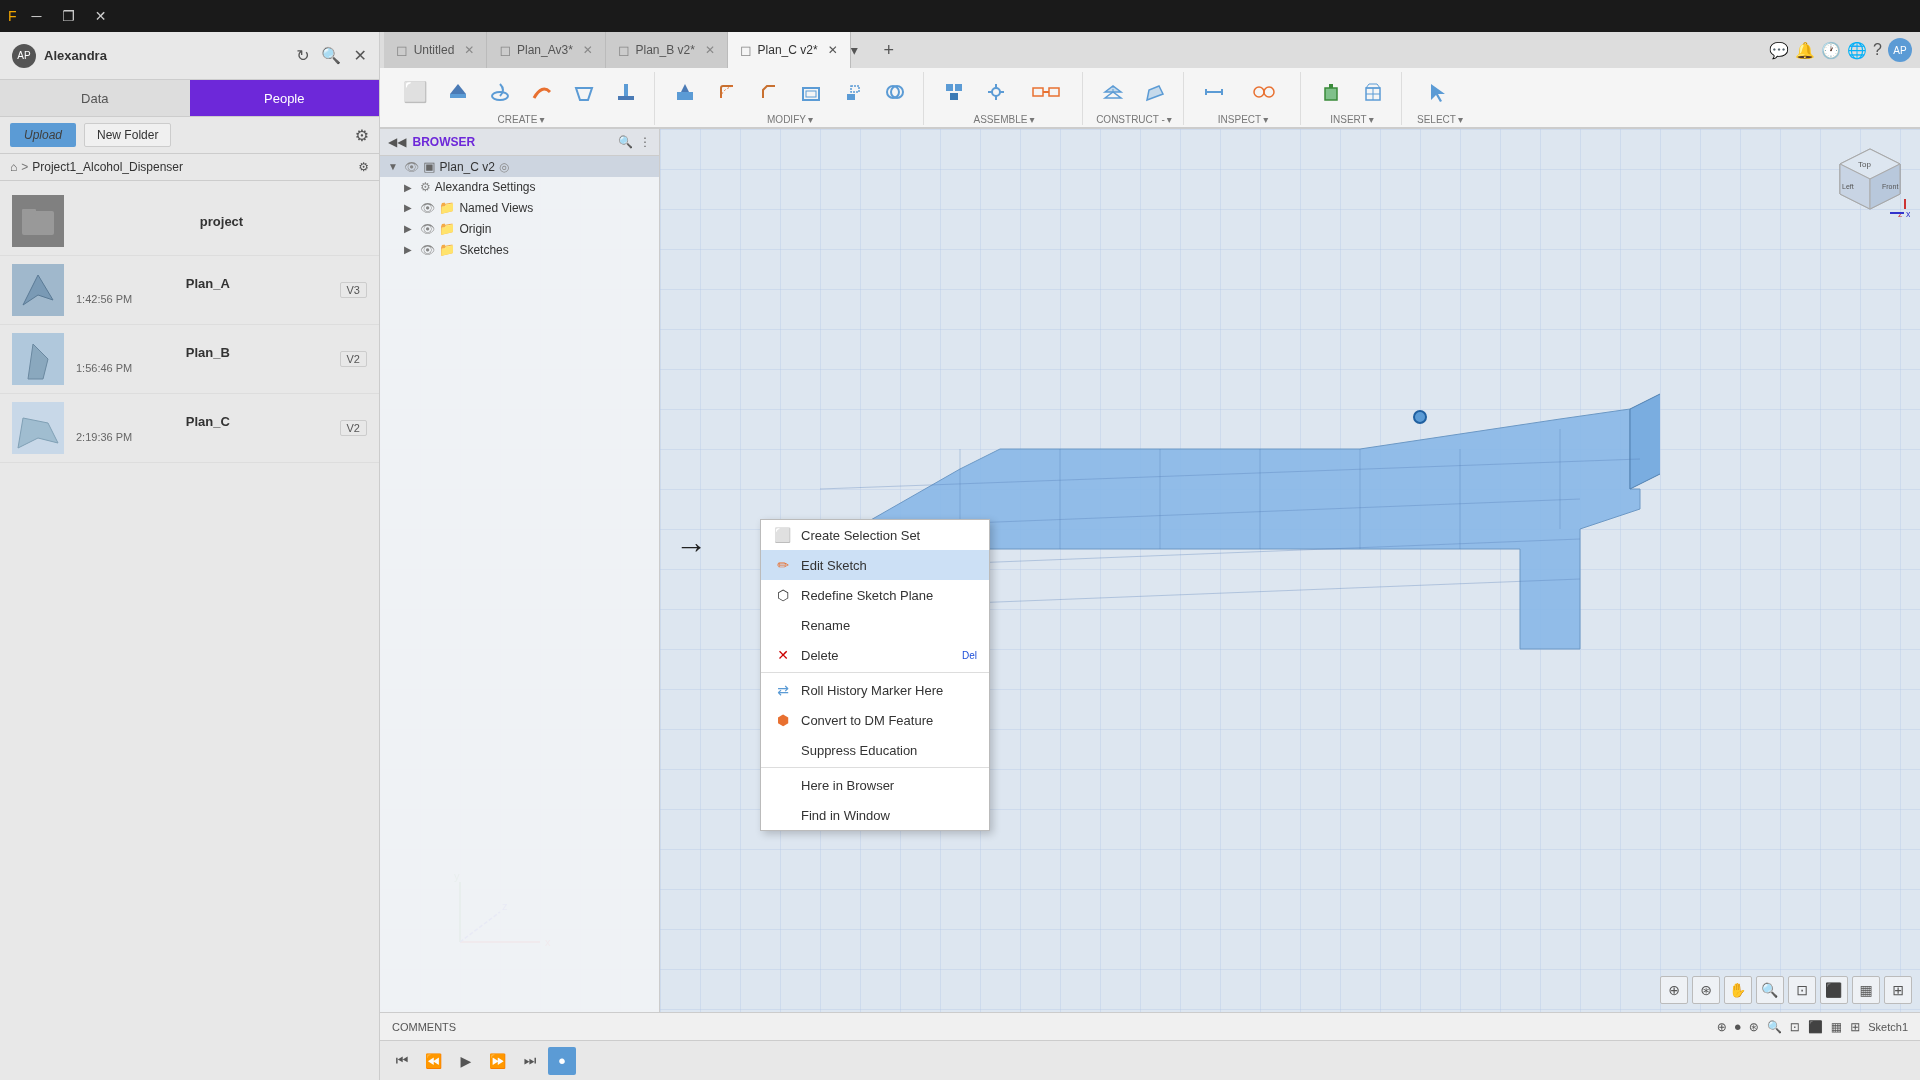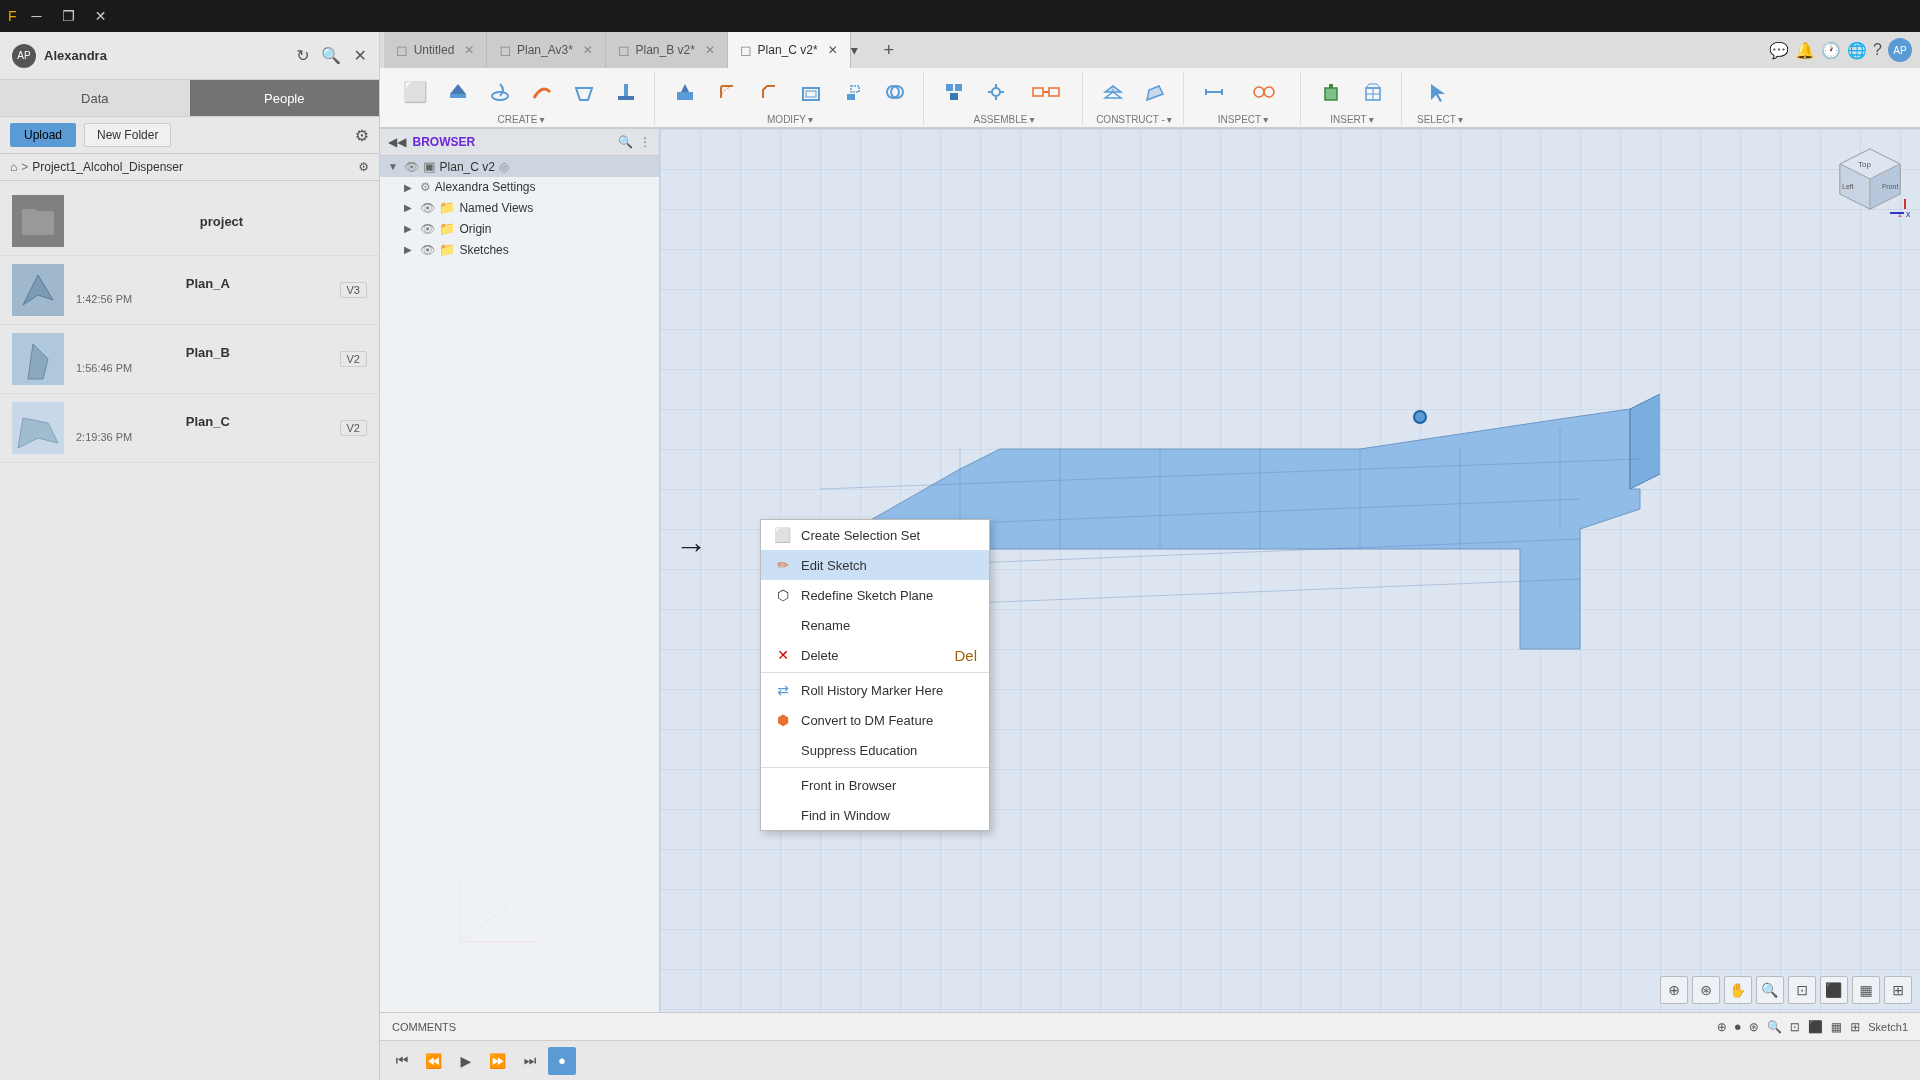--- a/index.html
+++ b/index.html
@@ -56,31 +56,31 @@
       flex: 1;
       height: 36px;
       display: flex;
       align-items: center;
       justify-content: center;
       cursor: pointer;
       font-size: 13px;
       color: #555;
       background: #ddd;
     }
-    #panel-tabs .tab.active { background: #737373; color: white; }
+    #panel-tabs .tab.active { background: #6d28d9; color: white; }
 
     
     #panel-toolbar {
       display: flex;
       align-items: center;
       padding: 6px 10px;
       gap: 8px;
       border-bottom: 1px solid #ccc;
     }
-    .btn-upload { background: #5b9bd5; color: #000000; border: none; padding: 5px 14px; cursor: pointer; border-radius: 2px; font-size: 12px; }
+    .btn-upload { background: #5b9bd5; color: #404040; border: none; padding: 5px 14px; cursor: pointer; border-radius: 2px; font-size: 12px; font-style: italic; }
     .btn-new-folder { background: #f0f0f0; color: #333; border: 1px solid #ccc; padding: 4px 12px; cursor: pointer; border-radius: 2px; font-size: 12px; }
     .btn-settings { background: none; border: none; cursor: pointer; color: #555; font-size: 16px; margin-left: auto; }
 
     
     #breadcrumb {
       display: flex;
       align-items: center;
       padding: 6px 10px;
       font-size: 12px;
       color: #333;
@@ -309,21 +309,21 @@
       display: flex;
       align-items: center;
       padding: 5px 12px;
       cursor: pointer;
       gap: 8px;
       color: #333;
     }
     .ctx-item.highlighted { background: #cce0f5; }
     .ctx-item .ctx-icon { width: 20px; height: 20px; display: flex; align-items: center; justify-content: center; font-size: 14px; flex-shrink: 0; }
     .ctx-item .ctx-label { flex: 1; }
-    .ctx-item .ctx-shortcut { color: #a16207; font-size: 15px; }
+    .ctx-item .ctx-shortcut { color: #1d4ed8; font-size: 10px; }
     .ctx-item.danger .ctx-icon { color: #cc0000; }
     .ctx-separator { height: 1px; background: #ddd; margin: 2px 0; }
 
     
     #arrow-annotation {
       position: absolute;
       top: 390px;
       left: 300px;
       color: #222;
       font-size: 28px;
@@ -887,21 +887,21 @@
           <span class="ctx-icon" style="color:#e87030;">⬢</span>
           <span class="ctx-label">Convert to DM Feature</span>
         </div>
         <div class="ctx-item">
           <span class="ctx-icon"></span>
           <span class="ctx-label">Suppress Education</span>
         </div>
         <div class="ctx-separator"></div>
         <div class="ctx-item">
           <span class="ctx-icon"></span>
-          <span class="ctx-label">Front in Browser</span>
+          <span class="ctx-label">Here in Browser</span>
         </div>
         <div class="ctx-item">
           <span class="ctx-icon"></span>
           <span class="ctx-label">Find in Window</span>
         </div>
       </div>
 
       <div id="axis-cube">
         <svg width="80" height="80" viewBox="0 0 80 80">
 

